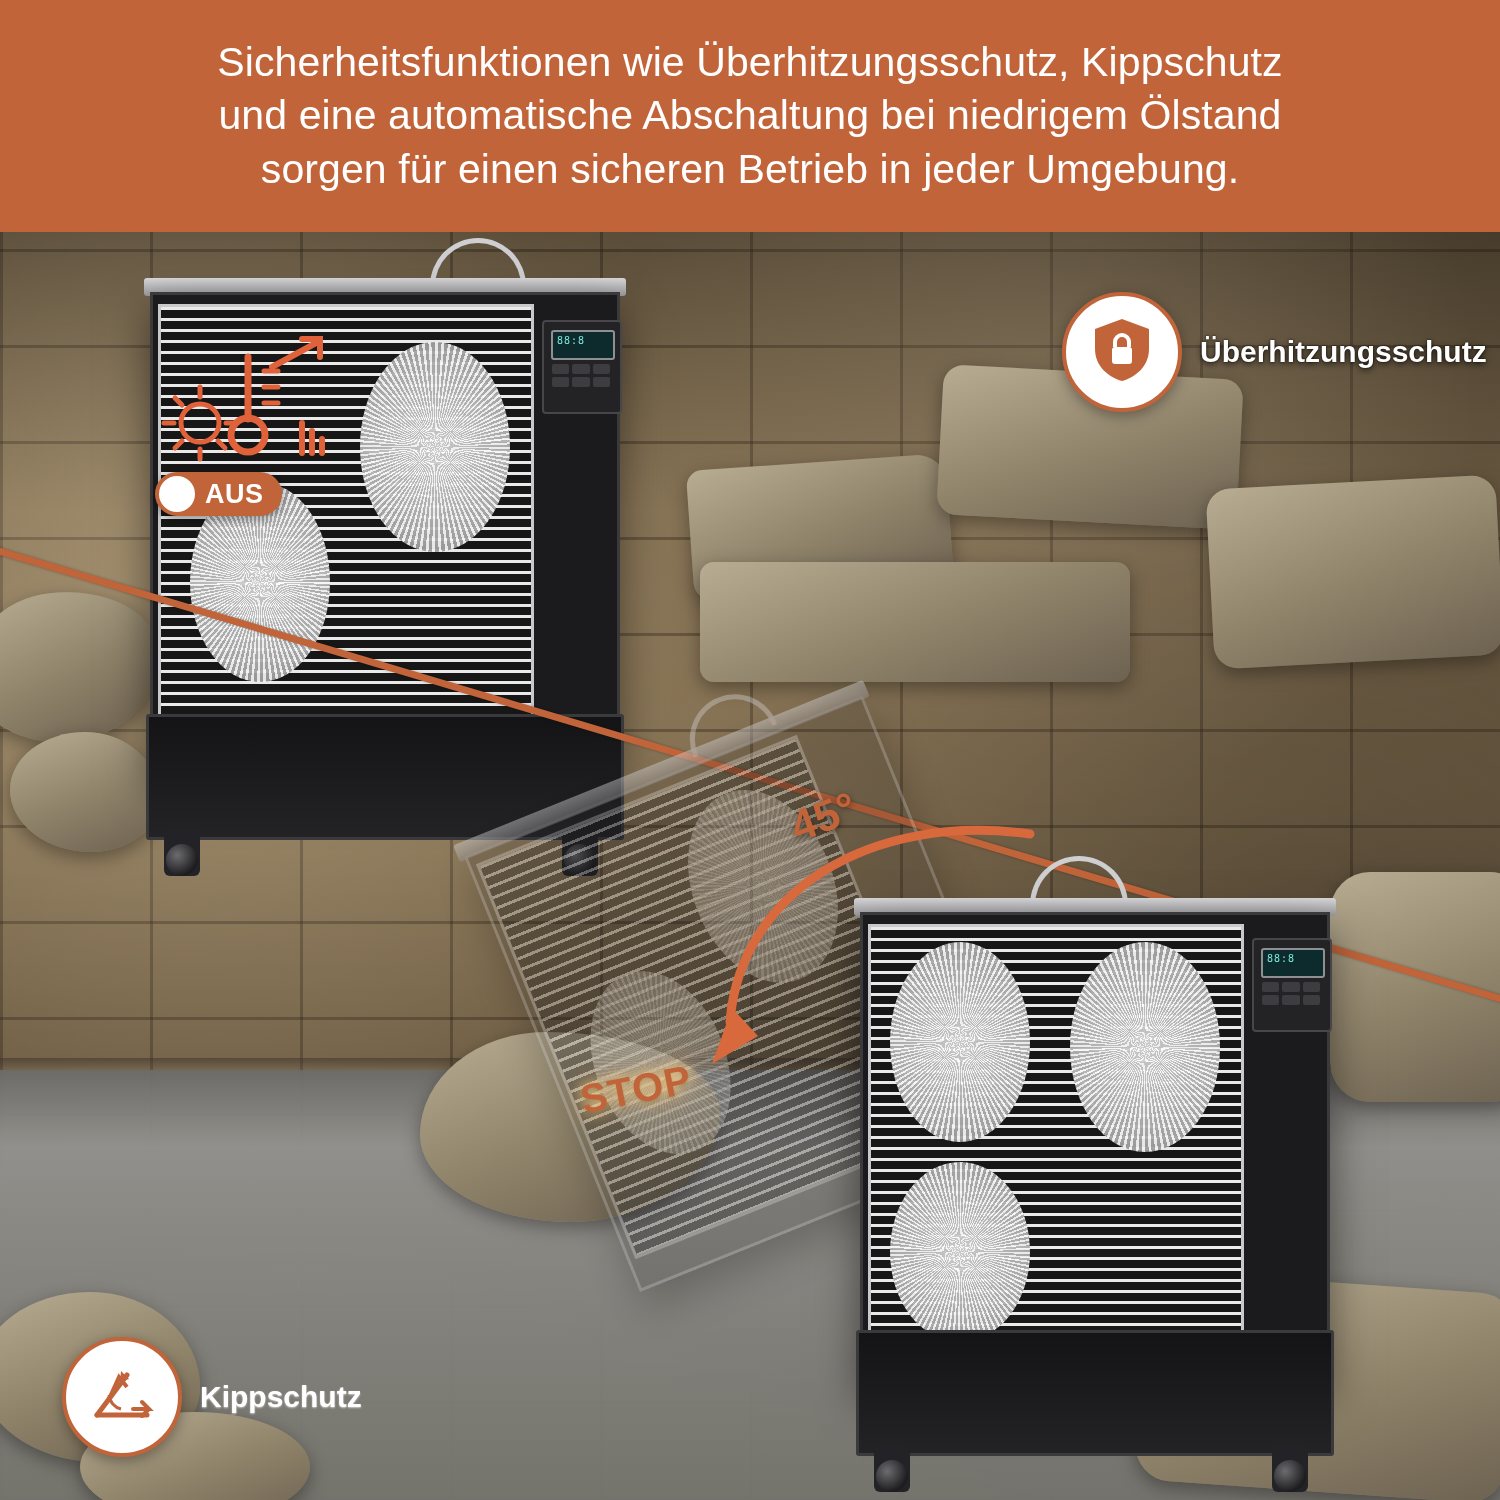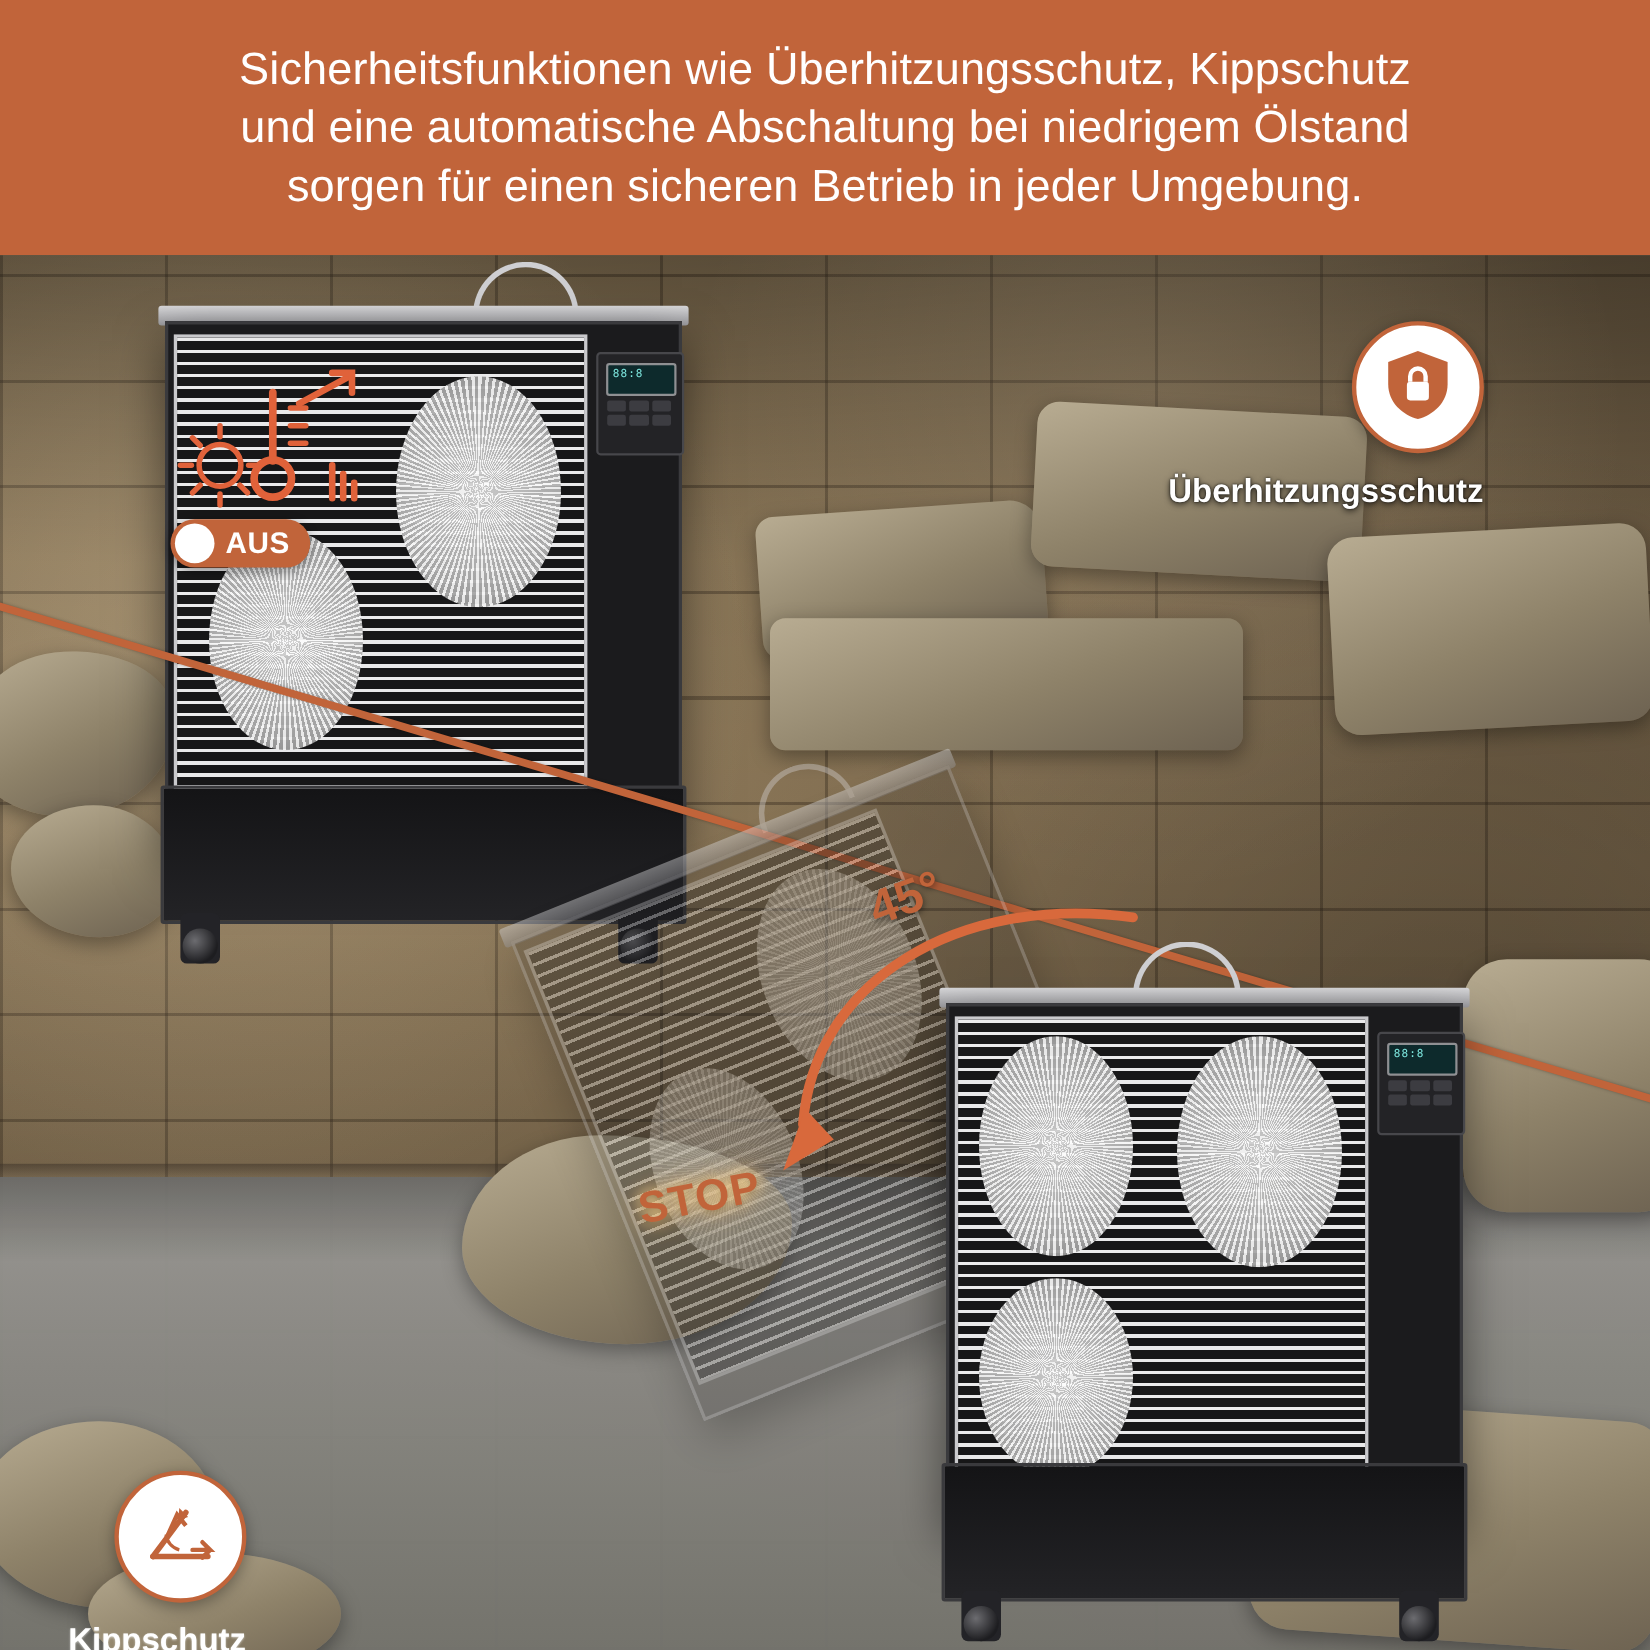--- a/index.html
+++ b/index.html
@@ -234,23 +234,22 @@
     position: absolute;
     transform: rotate(-22deg);
     transform-origin: bottom left;
     opacity: 0.45;
   }
 
   
   .badge {
     position: absolute;
     display: flex;
-    align-items: flex-end;
+    align-items: center;
     gap: 18px;
-    flex-direction: column;
   }
   .badge-circle {
     width: 112px;
     height: 112px;
     border-radius: 50%;
     background: #ffffff;
     border: 4px solid #c1643a;
     display: flex;
     align-items: center;
     justify-content: center;

